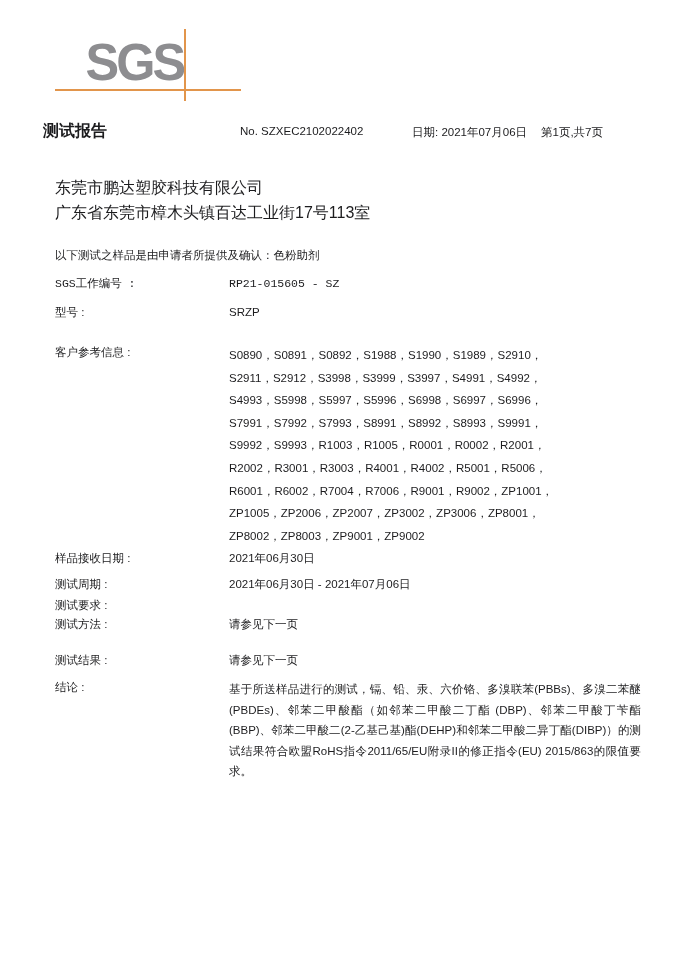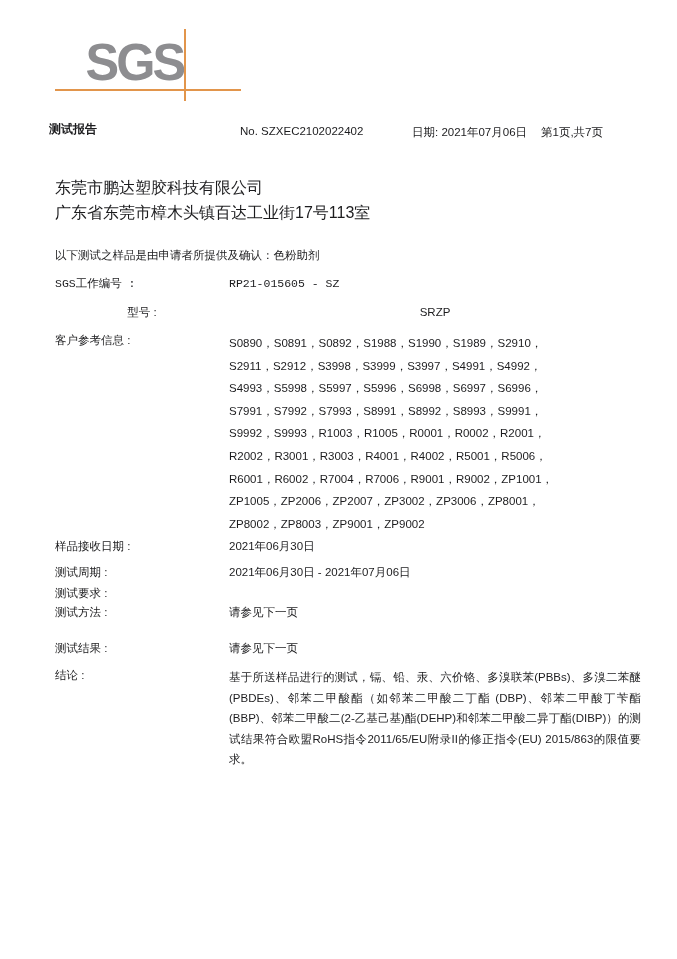--- a/index.html
+++ b/index.html
@@ -6,36 +6,36 @@
   html,body { background:#ffffff; }
   body { font-family:"Liberation Sans","DejaVu Sans",sans-serif; color:#1c1c1e; }
   .page { position:relative; width:677px; height:802px; background:#fff; overflow:hidden; margin:0 auto; }
 
   
   .logo-text { position:absolute; left:84px; top:36px; font-size:52px; font-weight:bold;
                color:#8d8d90; letter-spacing:-3px; line-height:1; transform:scaleX(.97); }
   .logo-hline { position:absolute; left:55px; top:89px; width:186px; height:2px; background:#e2954b; }
   .logo-vline { position:absolute; left:184px; top:29px; width:2px; height:72px; background:#e2954b; }
 
-  .doc-title   { position:absolute; left:49px;  top:121px; font-size:12px; font-weight:bold; }
+  .doc-title   { position:absolute; left:43px;  top:121px; font-size:16px; font-weight:bold; }
   .report-no   { position:absolute; left:240px; top:125px; font-size:11.5px; }
   .report-date { position:absolute; left:412px; top:125px; font-size:11.5px; }
   .report-page { position:absolute; left:541px; top:125px; font-size:11.5px; }
 
   .applicant { position:absolute; left:55px; top:175px; font-size:16px; line-height:25px; }
 
   .sample-intro { position:absolute; left:55px; top:248px; font-size:11.5px; }
 
   
   .fields { position:absolute; left:55px; top:272px; width:586px; font-size:11.5px; }
   .frow { display:flex; align-items:flex-start; }
   .frow .lbl { width:174px; flex:none; line-height:16px; }
   .frow .val { flex:1; line-height:16px; }
   .r-job    { margin-top:4px;  margin-bottom:12px;font-family:Liberation Mono, monospace; }
-  .r-model  { margin-bottom:12px;text-align:center; }
+  .r-model  { margin-bottom:24px; }
   .r-ref    .codes div { line-height:22.6px; }
   .r-recv   { margin-top:3px; margin-bottom:10px; }
   .r-period { margin-bottom:5px; }
   .r-req    { margin-bottom:3px; }
   .r-method { margin-bottom:20px; }
   .r-result { margin-bottom:11px; }
   .r-concl  .val { line-height:20.5px; width:412px; text-align:justify; }
 
   
   .disclaimer { position:absolute; left:174px; top:836px; width:497px; font-size:6.4px;

